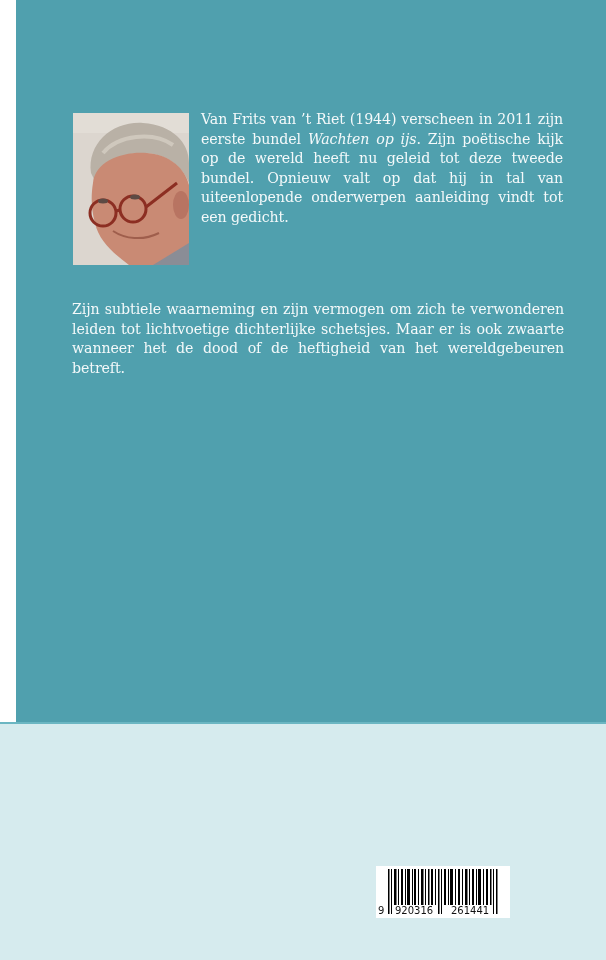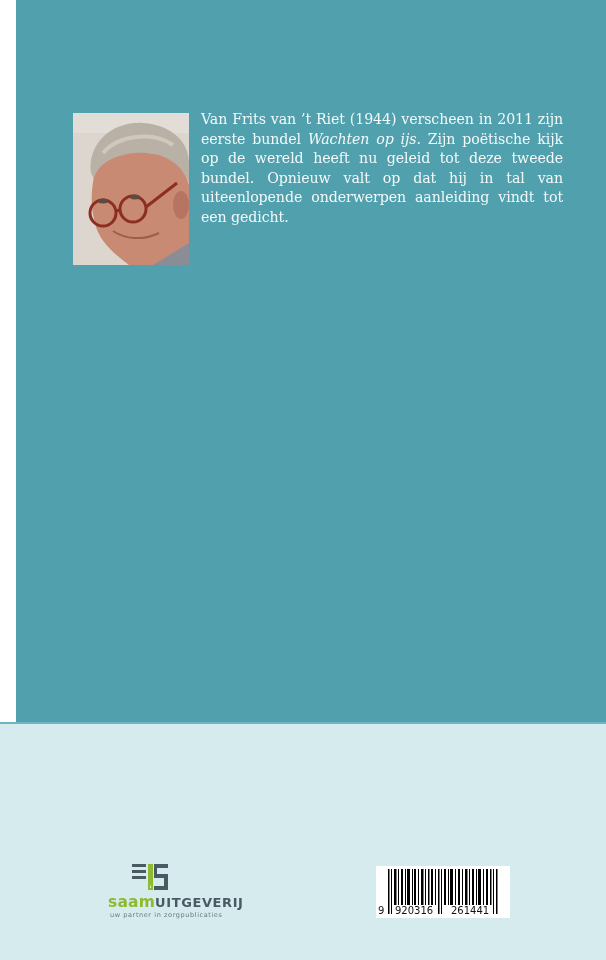--- a/index.html
+++ b/index.html
@@ -56,42 +56,28 @@
         <ellipse cx="30" cy="88" rx="5" ry="2.5" fill="#5d4a44"></ellipse>
         <ellipse cx="62" cy="84" rx="5" ry="2.5" fill="#5d4a44"></ellipse>
       </svg>
     </div>
 
     <p class="para1">
       <span>Van Frits van ’t Riet (1944) verscheen in 2011 zijn eerste bundel </span><em>Wachten op ijs</em><span>. Zijn poëtische kijk op de wereld heeft nu geleid tot deze tweede bundel.  Opnieuw valt op dat hij in tal van uiteenlopende onderwerpen aanleiding vindt tot een gedicht.</span>
     </p>
 
     <div class="para2">
+      <p style="text-align: justify;">Zijn subtiele waarneming en zijn vermogen om zich te verwonderen leiden tot lichtvoetige dichterlijke schetsjes. Maar er is ook zwaarte wanneer het de dood of de heftigheid van het wereldgebeuren betreft.</p>
     </div>
   </div>
 
   <div class="divider-line"></div>
 
   <div class="bottom"></div>
 
-  <div class="logo">
-    <svg class="logo-icon" width="40" height="30" viewBox="0 0 40 30">
-      <rect x="2" y="2" width="14" height="3" fill="#4a5a62"></rect>
-      <rect x="2" y="8" width="14" height="3" fill="#4a5a62"></rect>
-      <rect x="2" y="14" width="14" height="3" fill="#4a5a62"></rect>
-      <rect x="18" y="2" width="5" height="26" fill="#8dba2f"></rect>
-      <path d="M20 26 L20.5 22 L21 26 Z" fill="#ffffff"></path>
-      <path d="M24 2 L38 2 L38 6 L27 6 L27 12 L38 12 L38 28 L24 28 L24 24 L34 24 L34 16 L24 16 Z" fill="#4a5a62"></path>
-      <rect x="27" y="18" width="5" height="2" fill="#d6ebee"></rect>
-    </svg>
-    <div class="logo-word">
-      <span class="saam">saam</span><span class="uit">UITGEVERIJ</span>
-    </div>
-    <div class="logo-tag">uw partner in zorgpublicaties</div>
-  </div>
 
   <div class="barcode">
     <svg width="134" height="52" viewBox="0 0 134 52">
       <g fill="#000">
         <rect x="12" y="3" width="1.5" height="45"></rect>
         <rect x="15" y="3" width="1" height="45"></rect>
         <rect x="18" y="3" width="2.5" height="36"></rect>
         <rect x="22" y="3" width="1" height="36"></rect>
         <rect x="25" y="3" width="2" height="36"></rect>
         <rect x="29" y="3" width="1" height="36"></rect>

